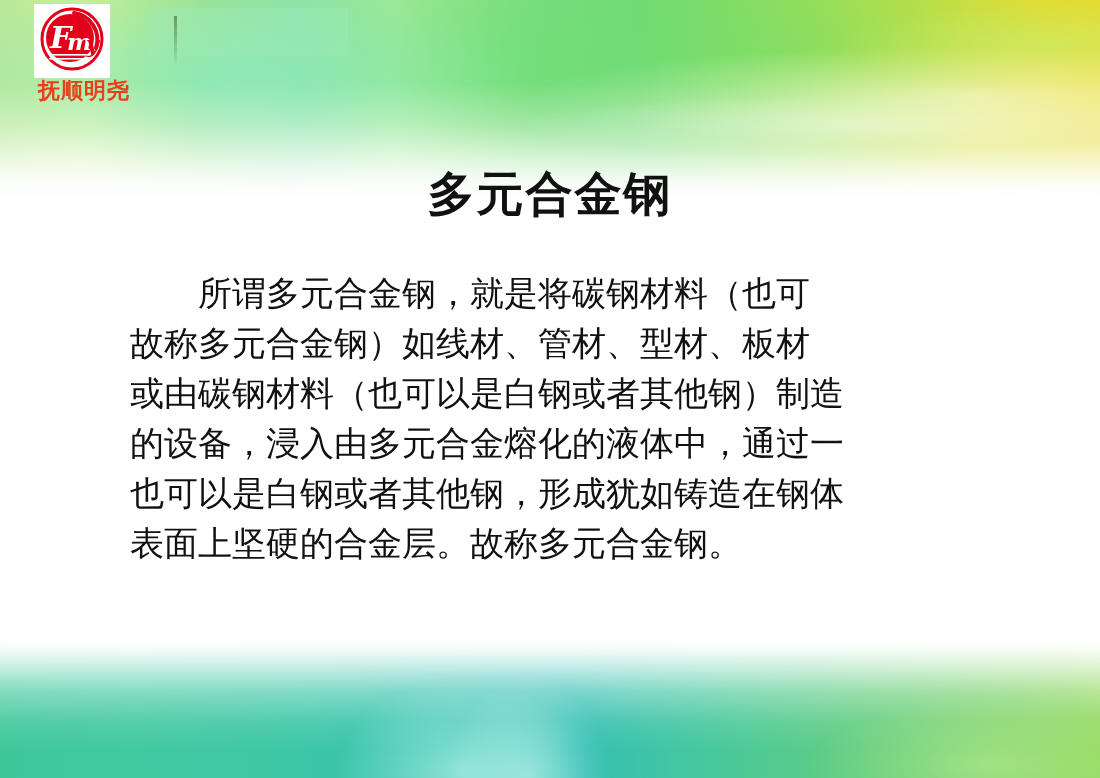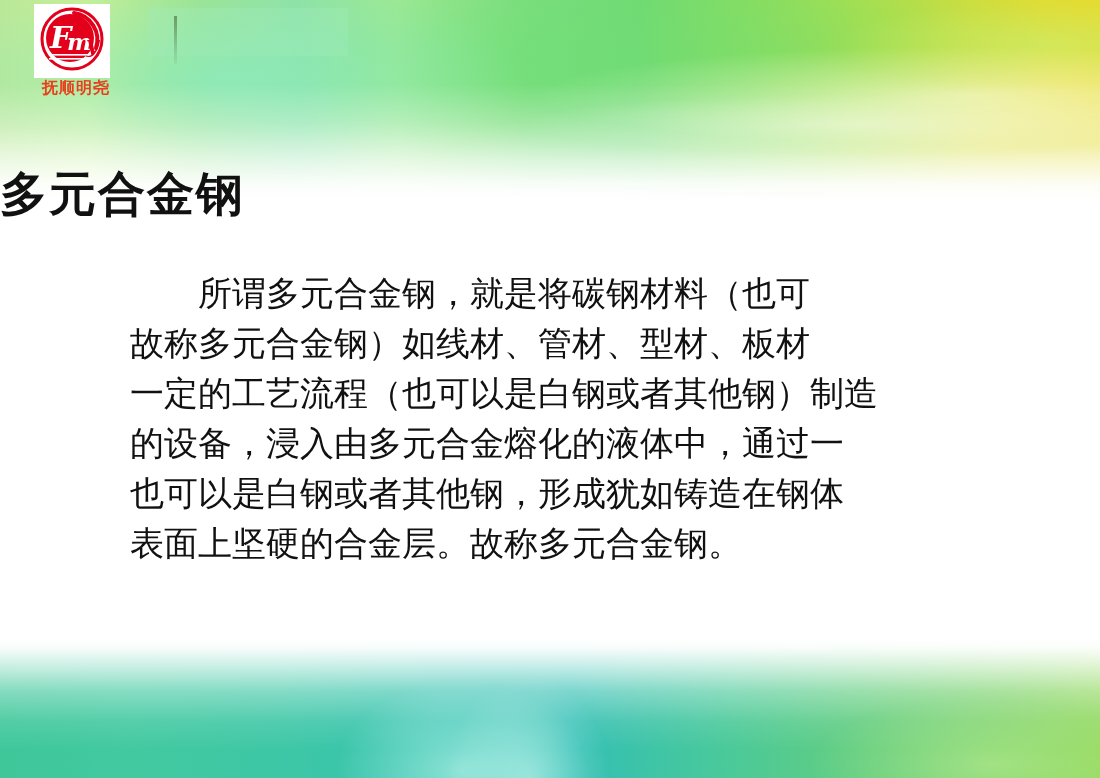--- a/index.html
+++ b/index.html
@@ -137,39 +137,39 @@
     left: 22px;
     top: 2px;
     width: 76px;
     height: 74px;
     background: #ffffff;
     display: block;
   }
   .logo-mark svg { display: block; }
   .logo-caption {
     position: absolute;
-    left: 4px;
+    left: 12px;
     top: 78px;
     width: 120px;
     text-align: center;
-    font-size: 16px;
+    font-size: 22px;
     font-weight: bold;
     color: #e8401c;
     letter-spacing: 1px;
     line-height: 1;
     white-space: nowrap;
   }
 
   
   .title {
     position: absolute;
     left: 0;
     top: 166px;
     width: 1100px;
-    text-align: left;
+    text-align: center;
     font-size: 47px;
     font-weight: bold;
     color: #111111;
     letter-spacing: 2px;
     line-height: 1.2;
   }
 
   .body-text {
     position: absolute;
     left: 130px;
@@ -221,21 +221,21 @@
     </div>
     <div class="logo-caption">抚顺明尧</div>
   </div>
 
   <div class="title">多元合金钢</div>
 
   <div class="body-text">
     <p class="para">
       <span class="line first">所谓多元合金钢，就是将碳钢材料（也可</span>
       <span class="line">故称多元合金钢）如线材、管材、型材、板材</span>
-      <span class="line">一定的工艺流程（也可以是白钢或者其他钢）制造</span>
+      <span class="line">或由碳钢材料（也可以是白钢或者其他钢）制造</span>
       <span class="line">的设备，浸入由多元合金熔化的液体中，通过一</span>
       <span class="line">也可以是白钢或者其他钢，形成犹如铸造在钢体</span>
       <span class="line">表面上坚硬的合金层。故称多元合金钢。</span>
     </p>
   </div>
 
   <div class="band-bottom">
     <div class="layer base"></div>
     <div class="layer sheen"></div>
     <div class="layer fade"></div>

